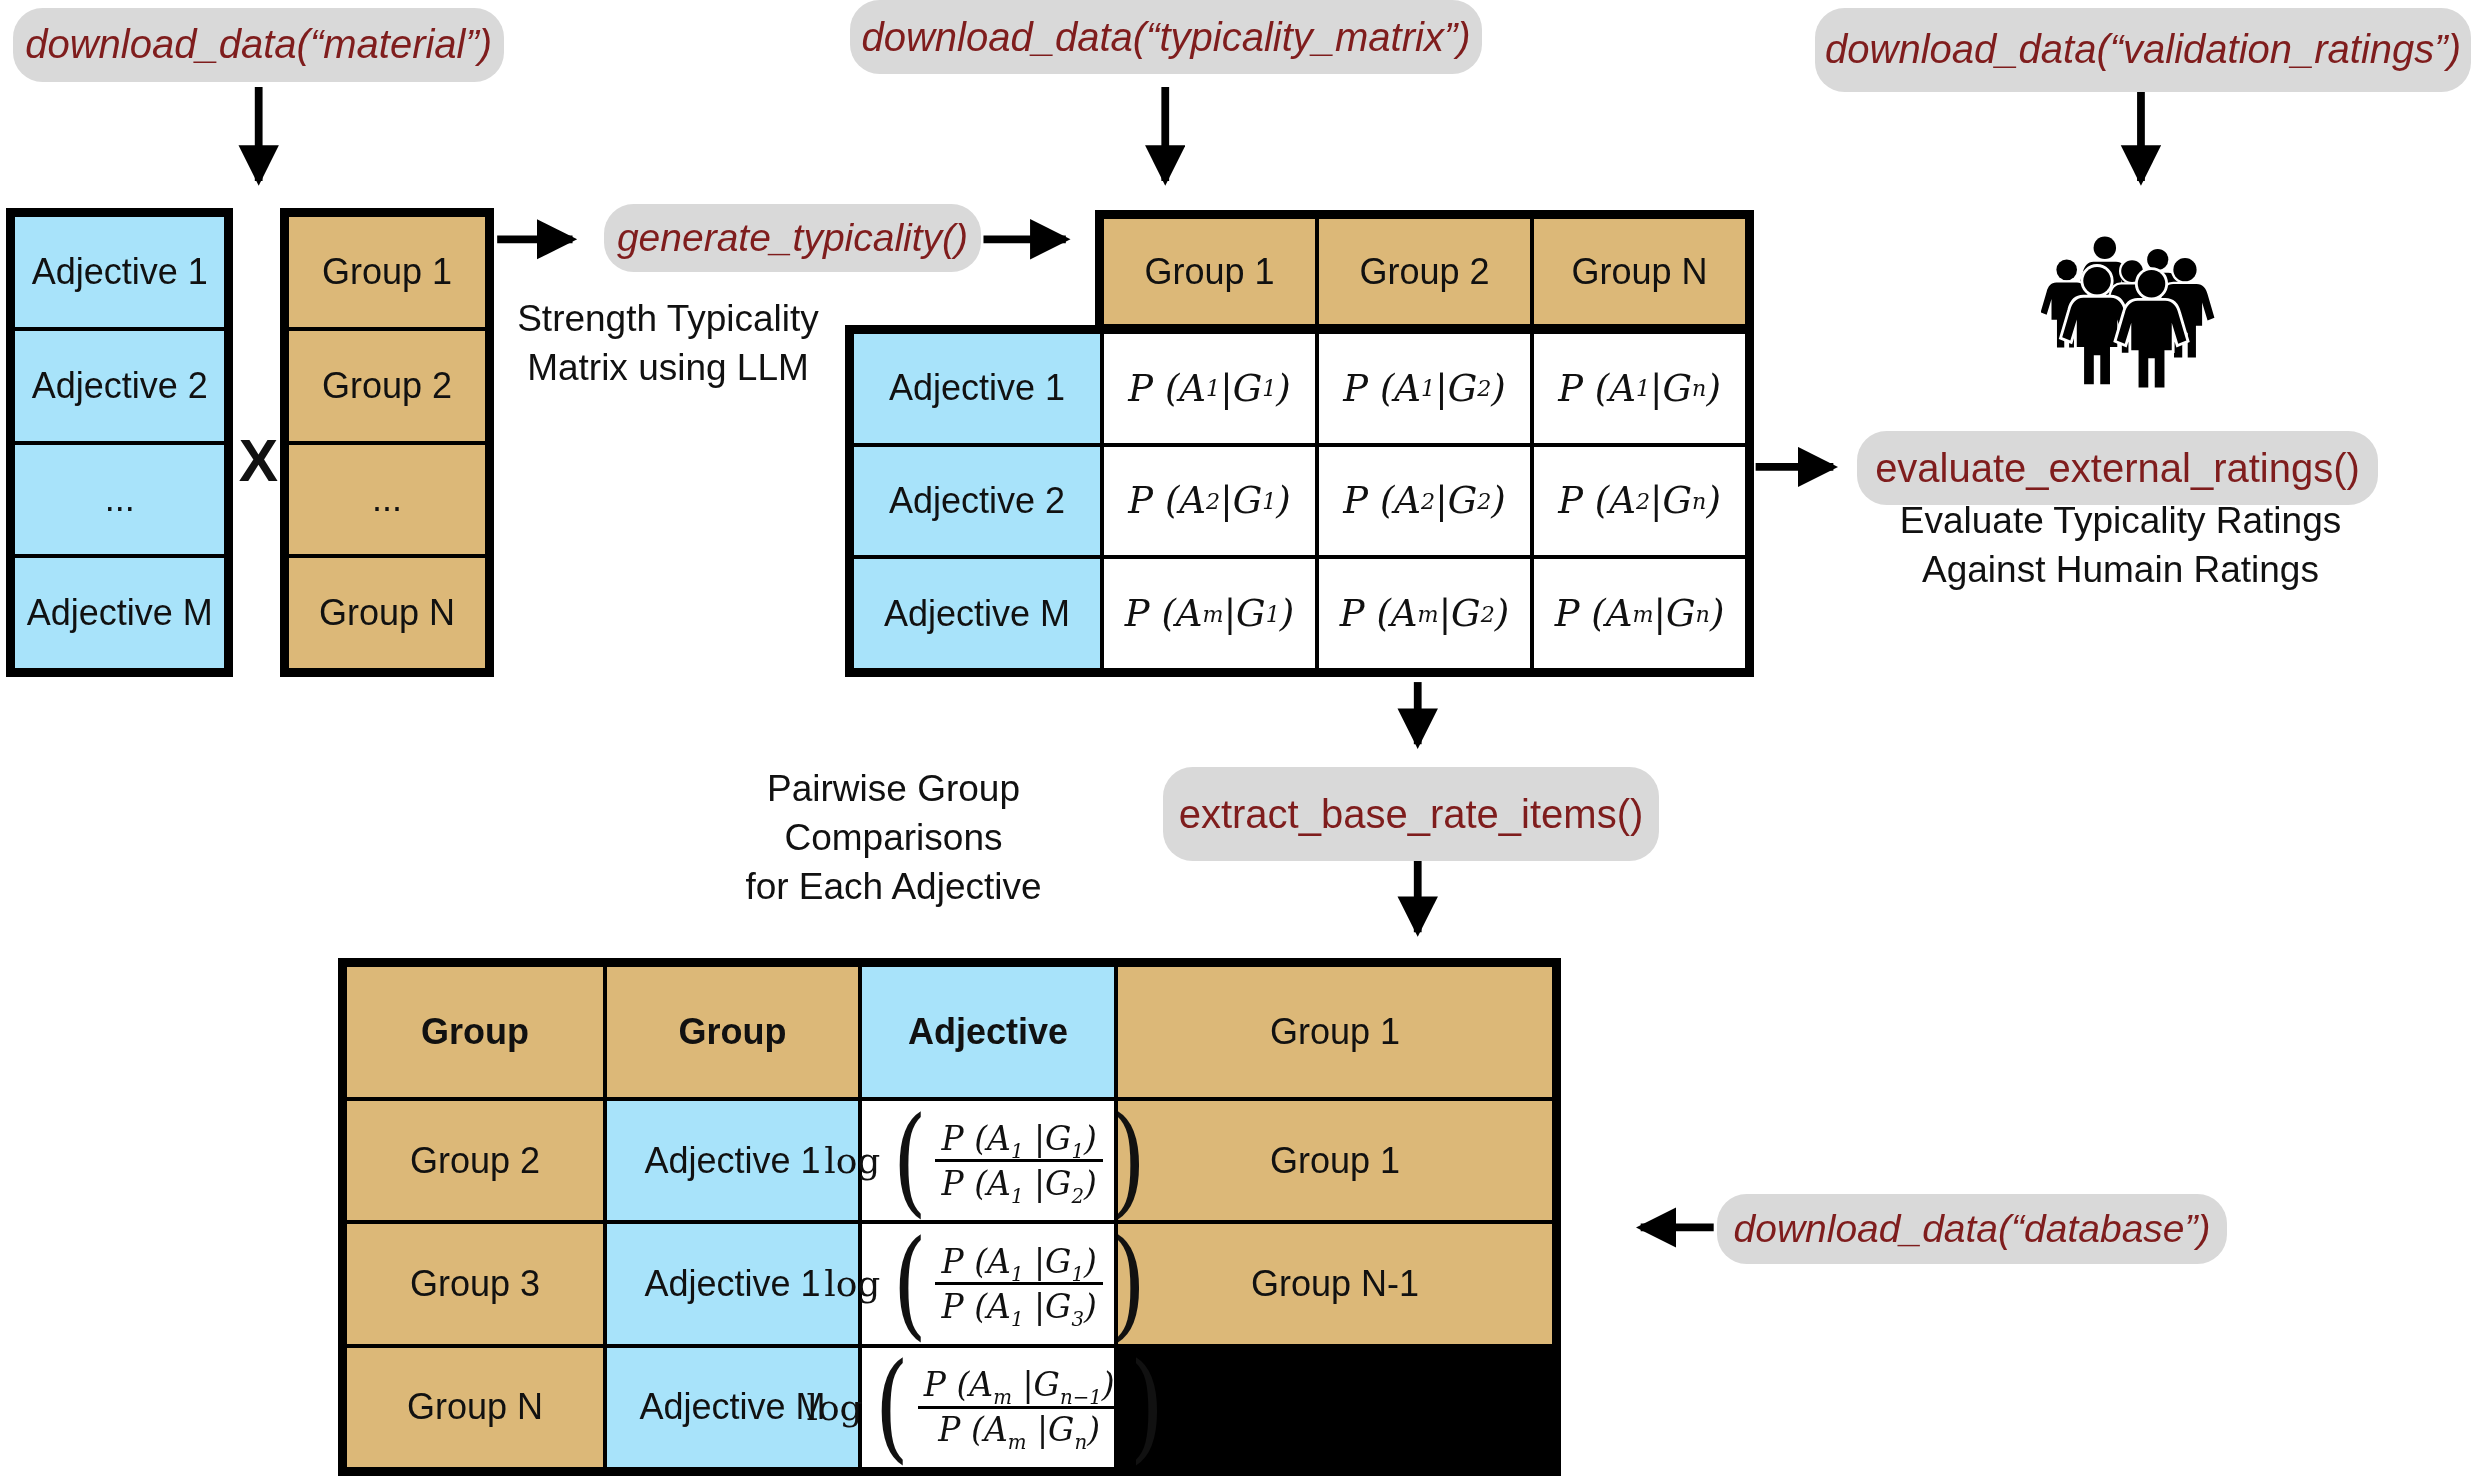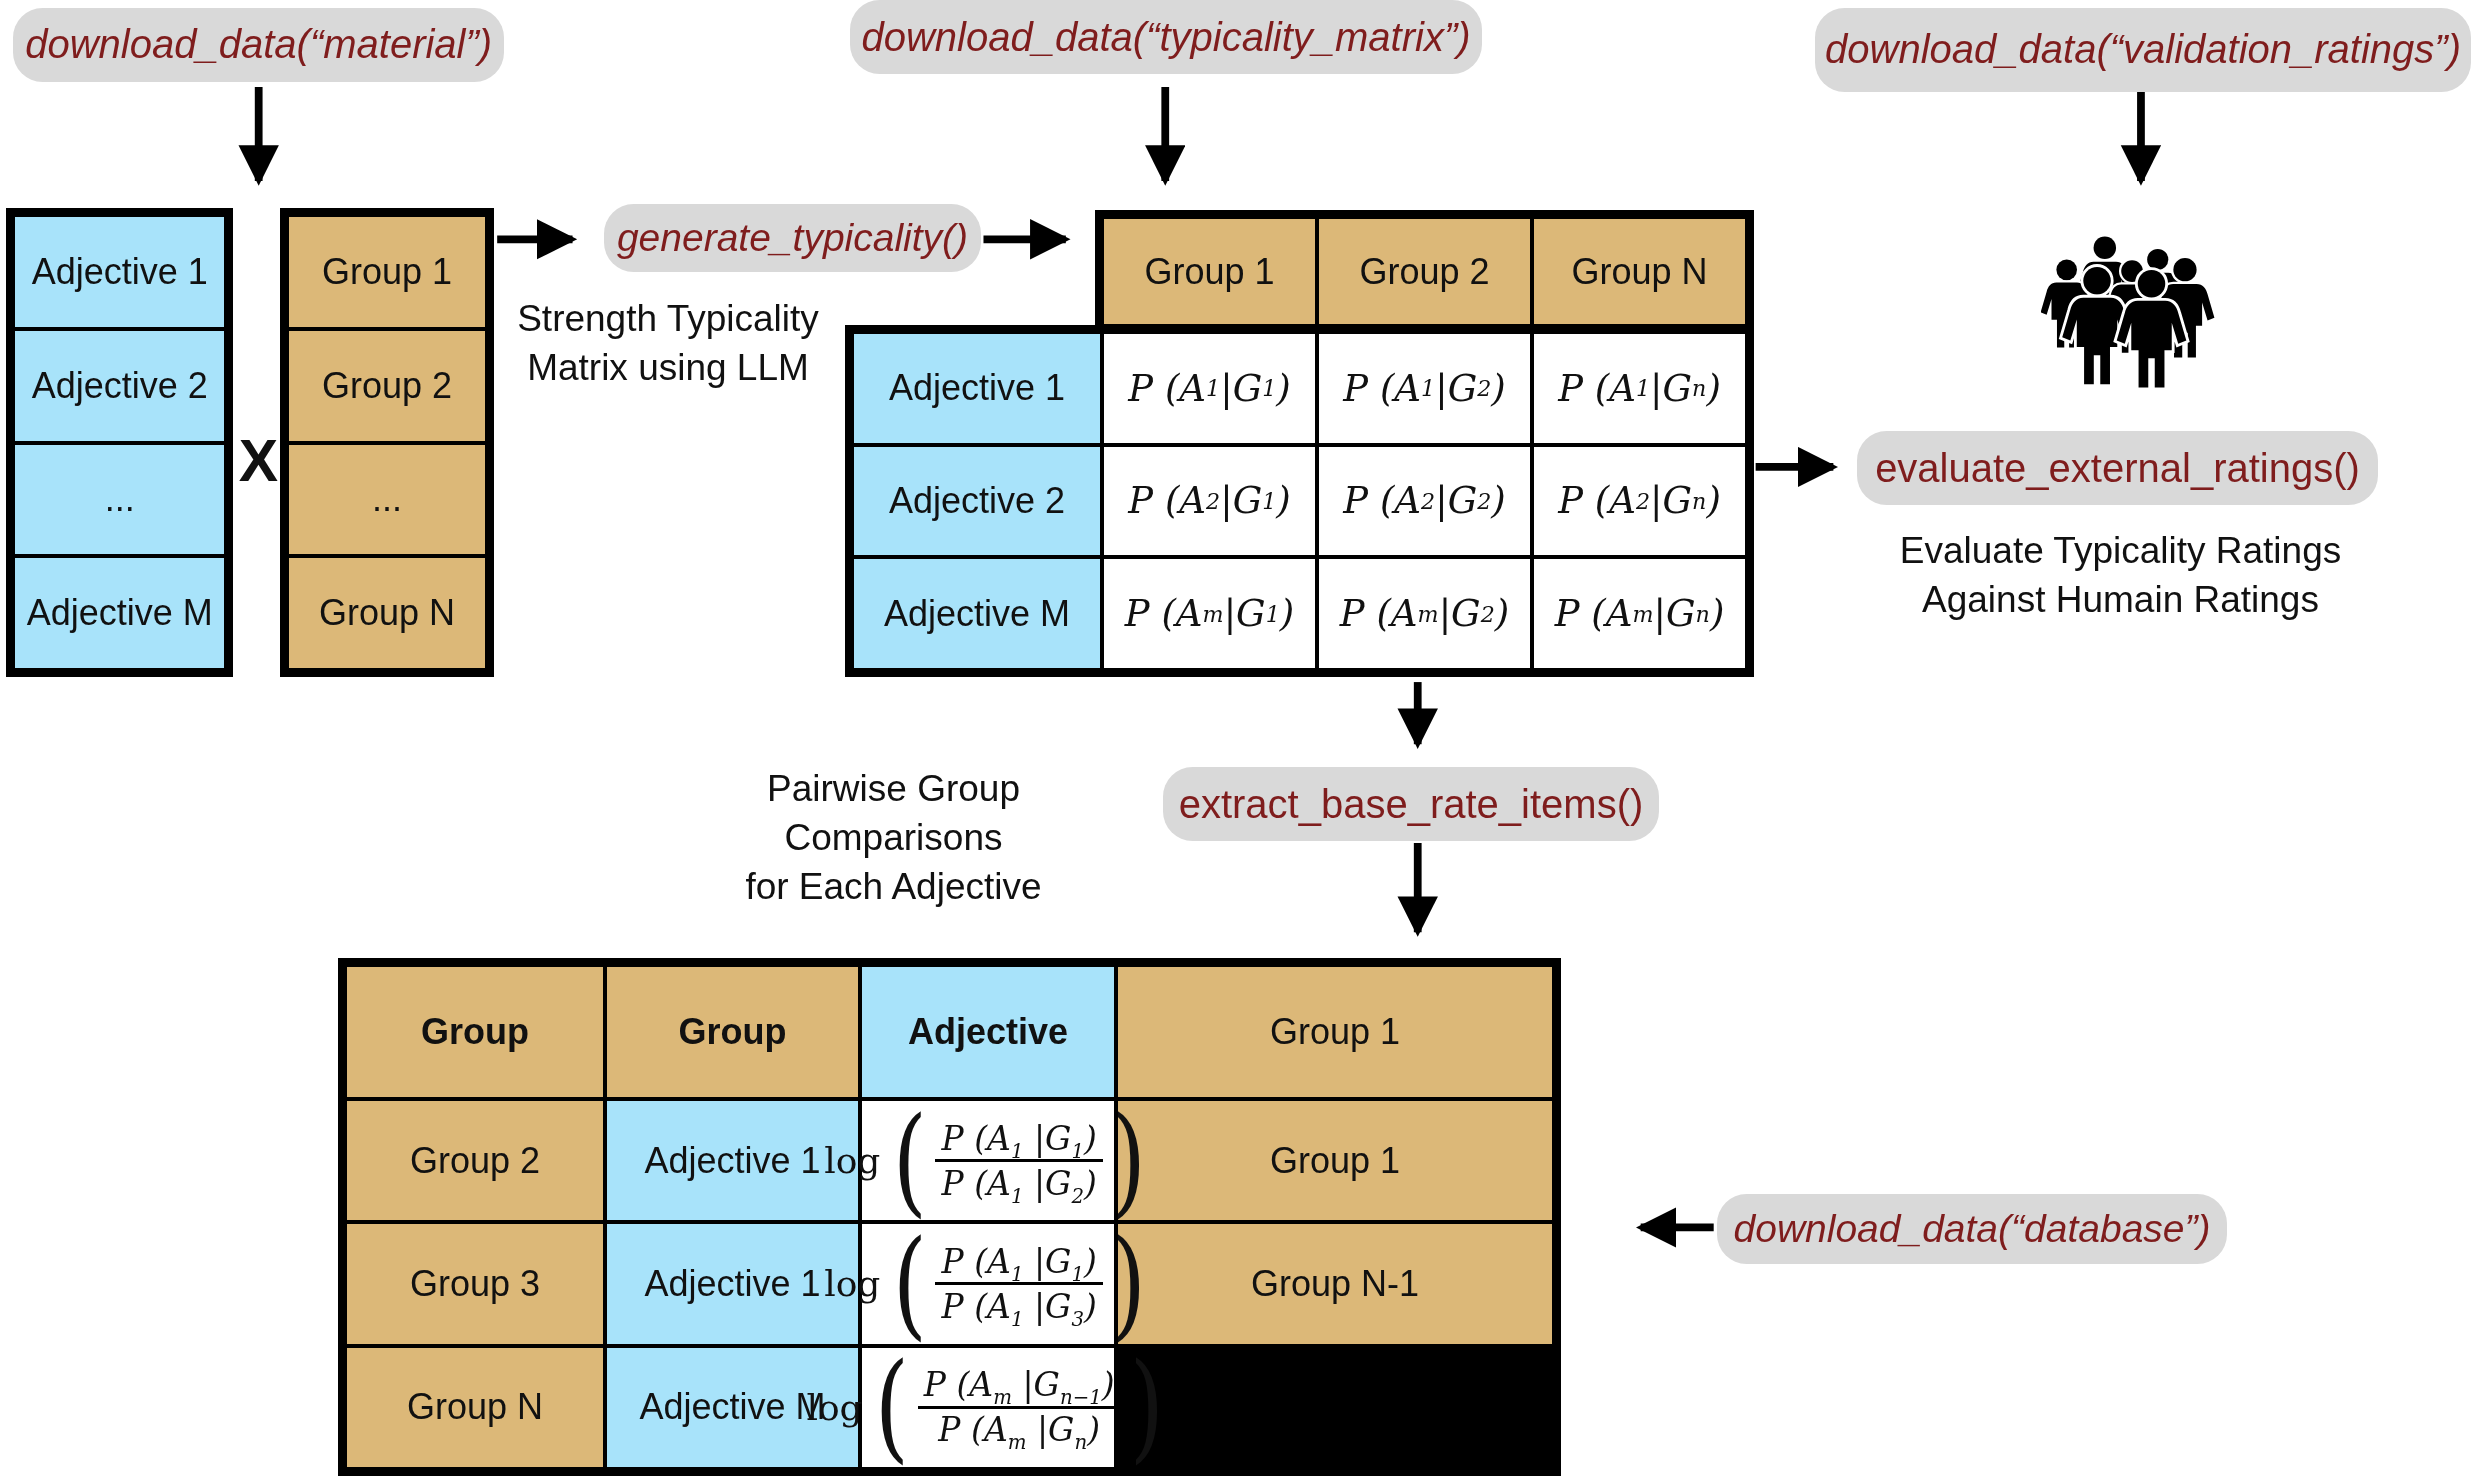--- a/index.html
+++ b/index.html
@@ -141,31 +141,31 @@
     <use href="#person" transform="translate(33,124) scale(0.78)"></use>
     <use href="#person" transform="translate(117,128) scale(0.82)"></use>
     <use href="#person" transform="translate(185,130) scale(0.88)"></use>
     <use href="#person" transform="translate(72,154) scale(1.04)"></use>
     <use href="#person" transform="translate(142,158) scale(1.04)"></use>
   </g>
 </svg>
 
 <div class="abs pill" style="left:1857px;top:431px;width:521px;height:74px;">evaluate_external_ratings()</div>
 
-<div class="abs annot" style="left:1864px;top:527px;width:513px;">
+<div class="abs annot" style="left:1864px;top:497px;width:513px;">
   <span>Evaluate Typicality Ratings</span>
   <span>Against Humain Ratings</span>
 </div>
 
 <div class="abs annot" style="left:668px;top:765px;width:451px;">
   <span>Pairwise Group Comparisons</span>
   <span>for Each Adjective</span>
 </div>
 
-<div class="abs pill" style="left:1163px;top:767px;width:496px;height:74px;">extract_base_rate_items()</div>
+<div class="abs pill" style="left:1163px;top:767px;width:496px;height:94px;">extract_base_rate_items()</div>
 
 <div class="abs tbl" style="left:338px;top:958px;width:1223px;height:518px;grid-template-columns:260px 255px 256px 1fr;grid-template-rows:134px 1fr 1fr 1fr;">
   <div class="cell tan bold">Group</div>
   <div class="cell tan bold">Group</div>
   <div class="cell blue bold">Adjective</div>
 
   <div class="cell tan">Group 1</div>
   <div class="cell tan">Group 2</div>
   <div class="cell blue">Adjective 1</div>
   <div class="cell">

